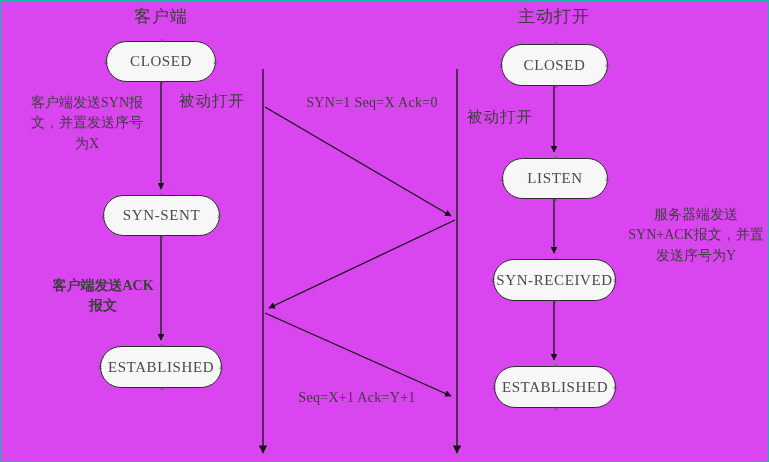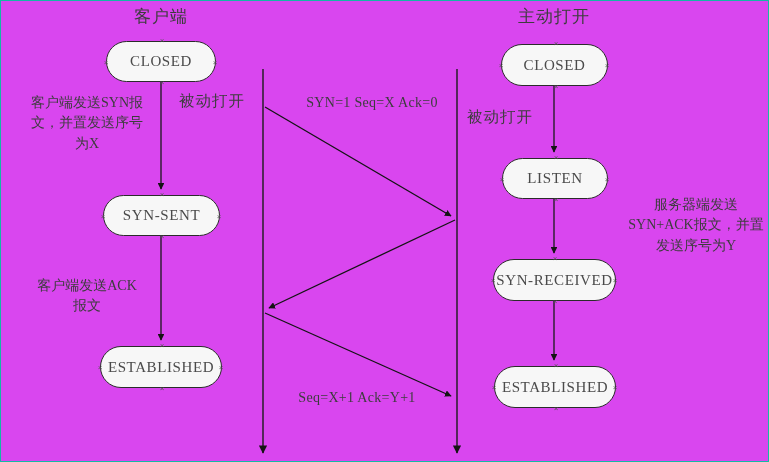--- a/index.html
+++ b/index.html
@@ -192,24 +192,24 @@
   </div>
 
   <div class="annot open-label" style="left:178px; top:89px;">被动打开</div>
 
   <div class="annot open-label" style="left:466px; top:105px;">被动打开</div>
 
   <div class="annot center" style="left:6px; top:92px; width:160px;">客户端发送SYN报
 文，并置发送序号
 为X</div>
 
-  <div class="annot center" style="left:8px; top:275px; width:156px;">客户端发送ACK
+  <div class="annot center" style="left:24px; top:275px; width:156px;font-weight:bold;">客户端发送ACK
 报文</div>
 
-  <div class="annot center" style="left:621px; top:194px; width:148px;">服务器端发送
+  <div class="annot center" style="left:621px; top:204px; width:148px;">服务器端发送
 SYN+ACK报文，并置
 发送序号为Y</div>
 
   <div class="annot msg center" style="left:286px; top:92px; width:170px;">SYN=1  Seq=X  Ack=0</div>
 
 
   <div class="annot msg center" style="left:276px; top:387px; width:160px;">Seq=X+1  Ack=Y+1</div>
 
 </div>
 

